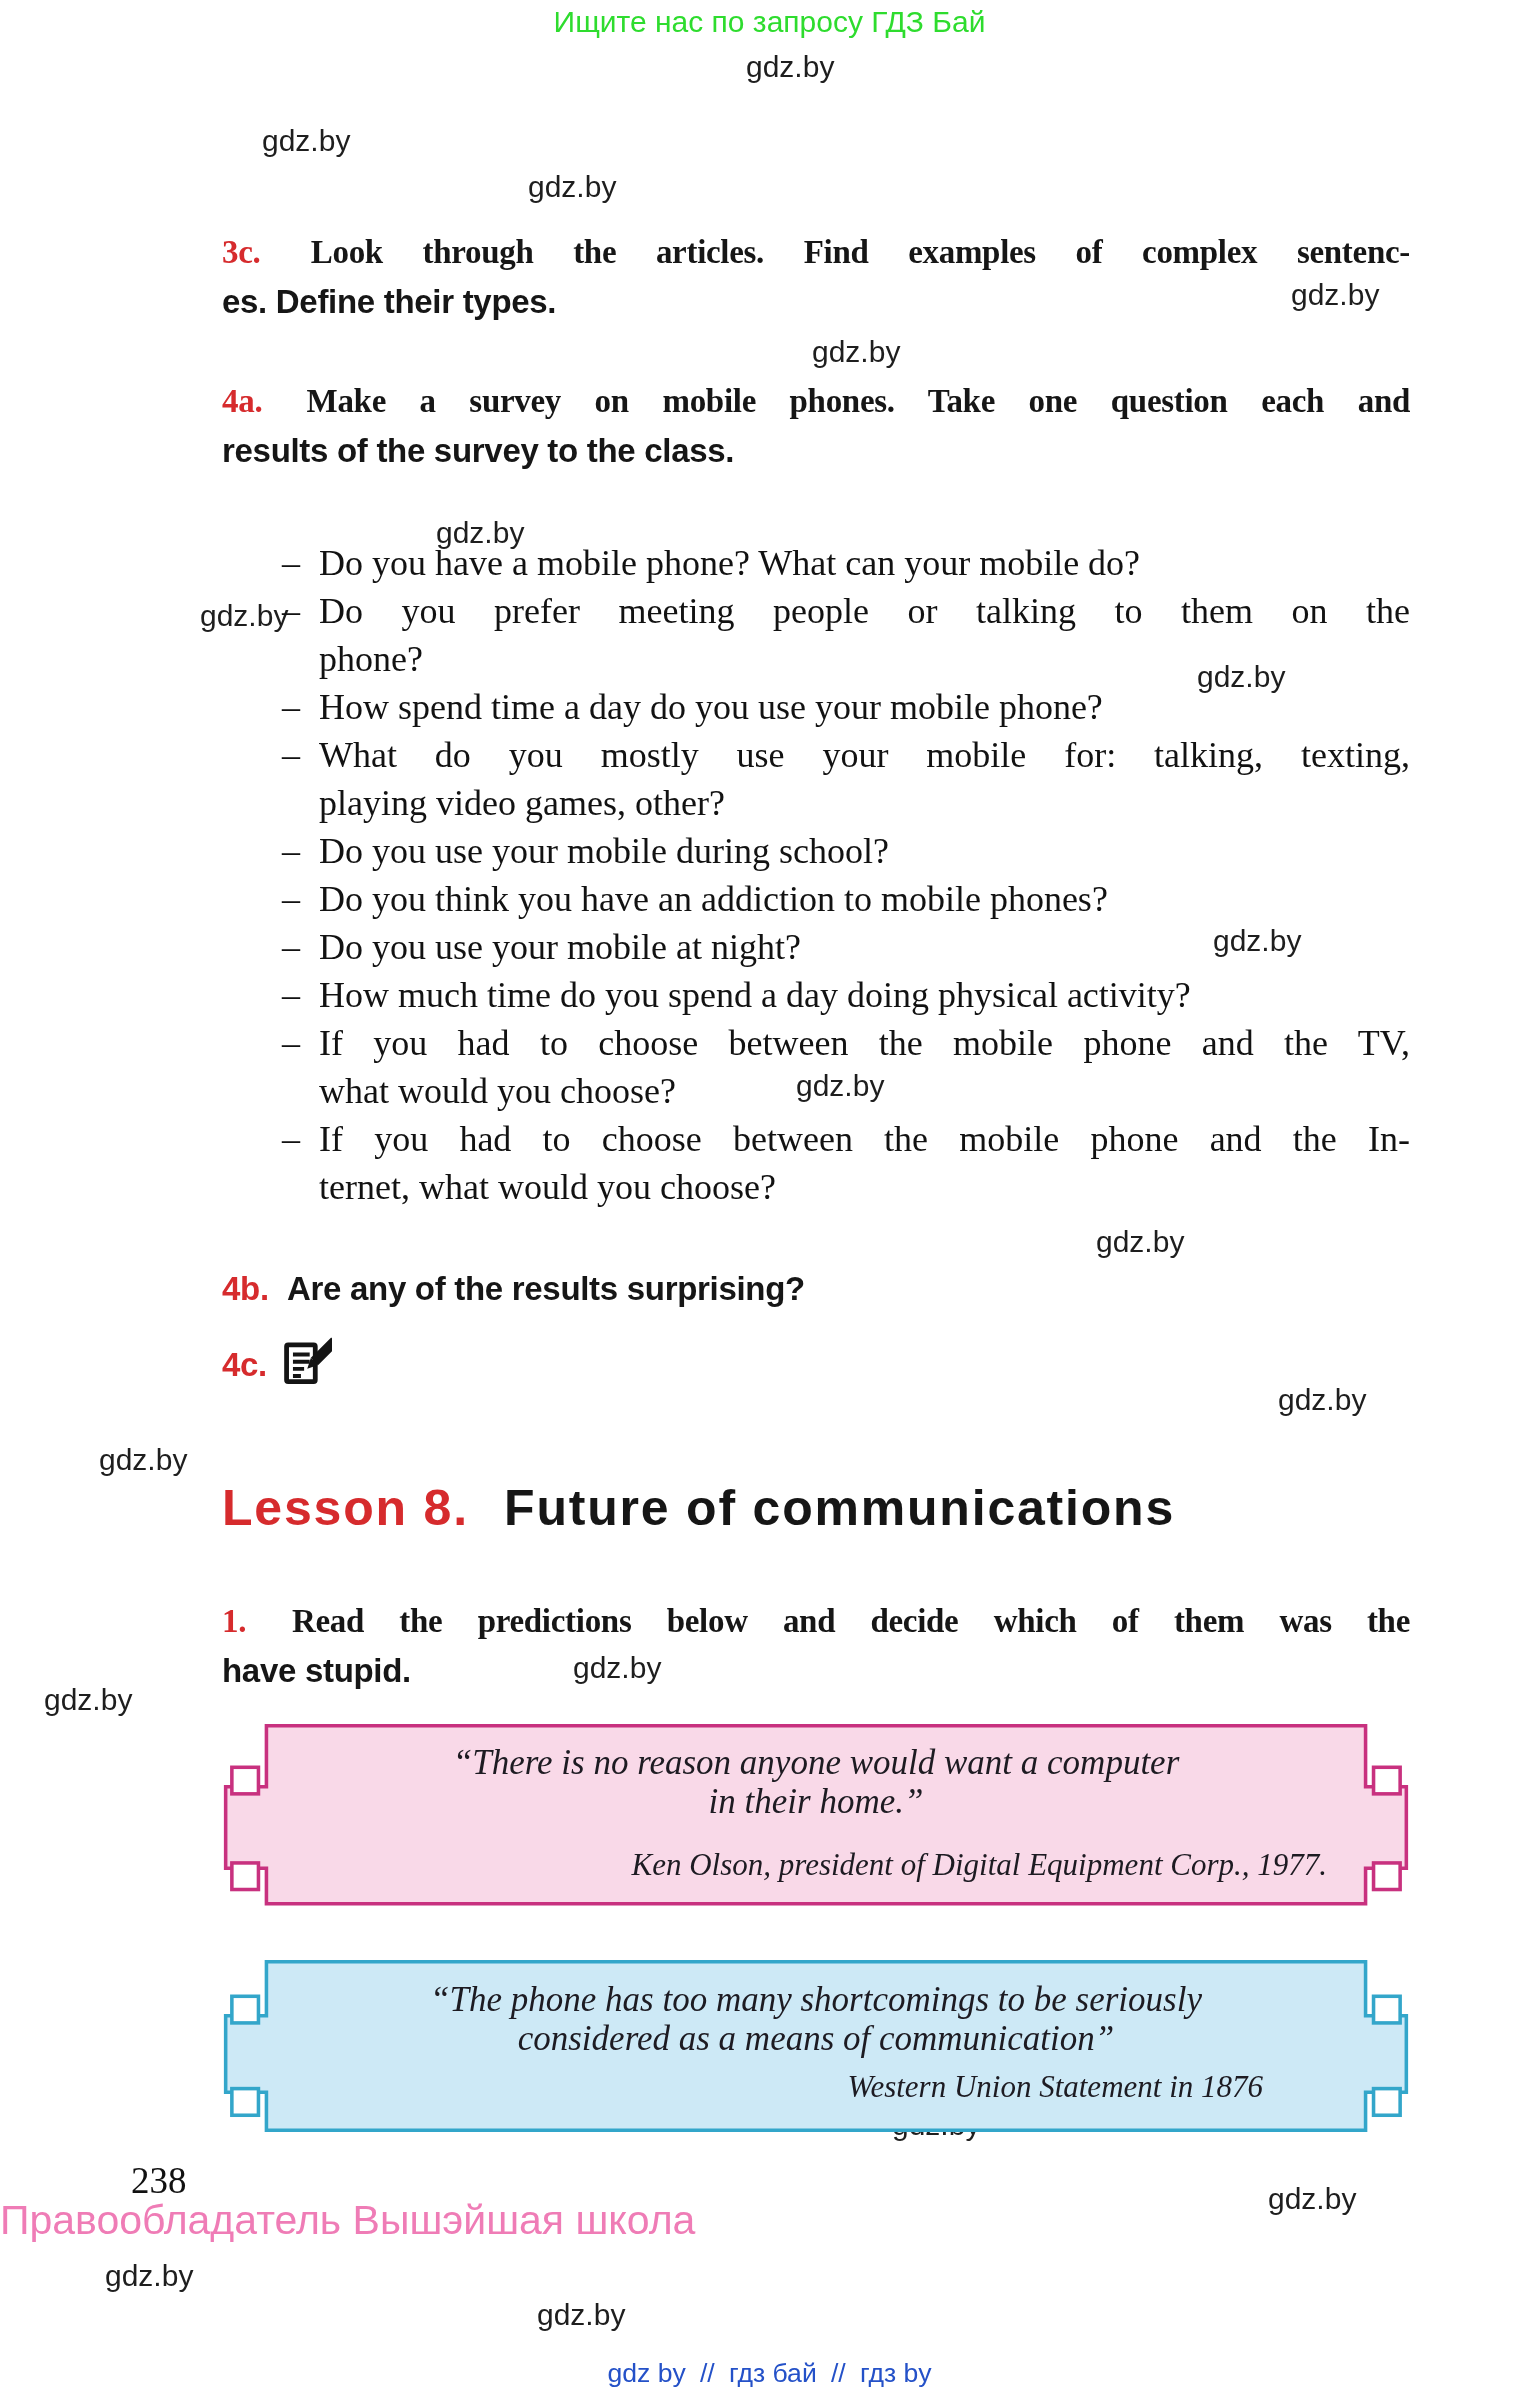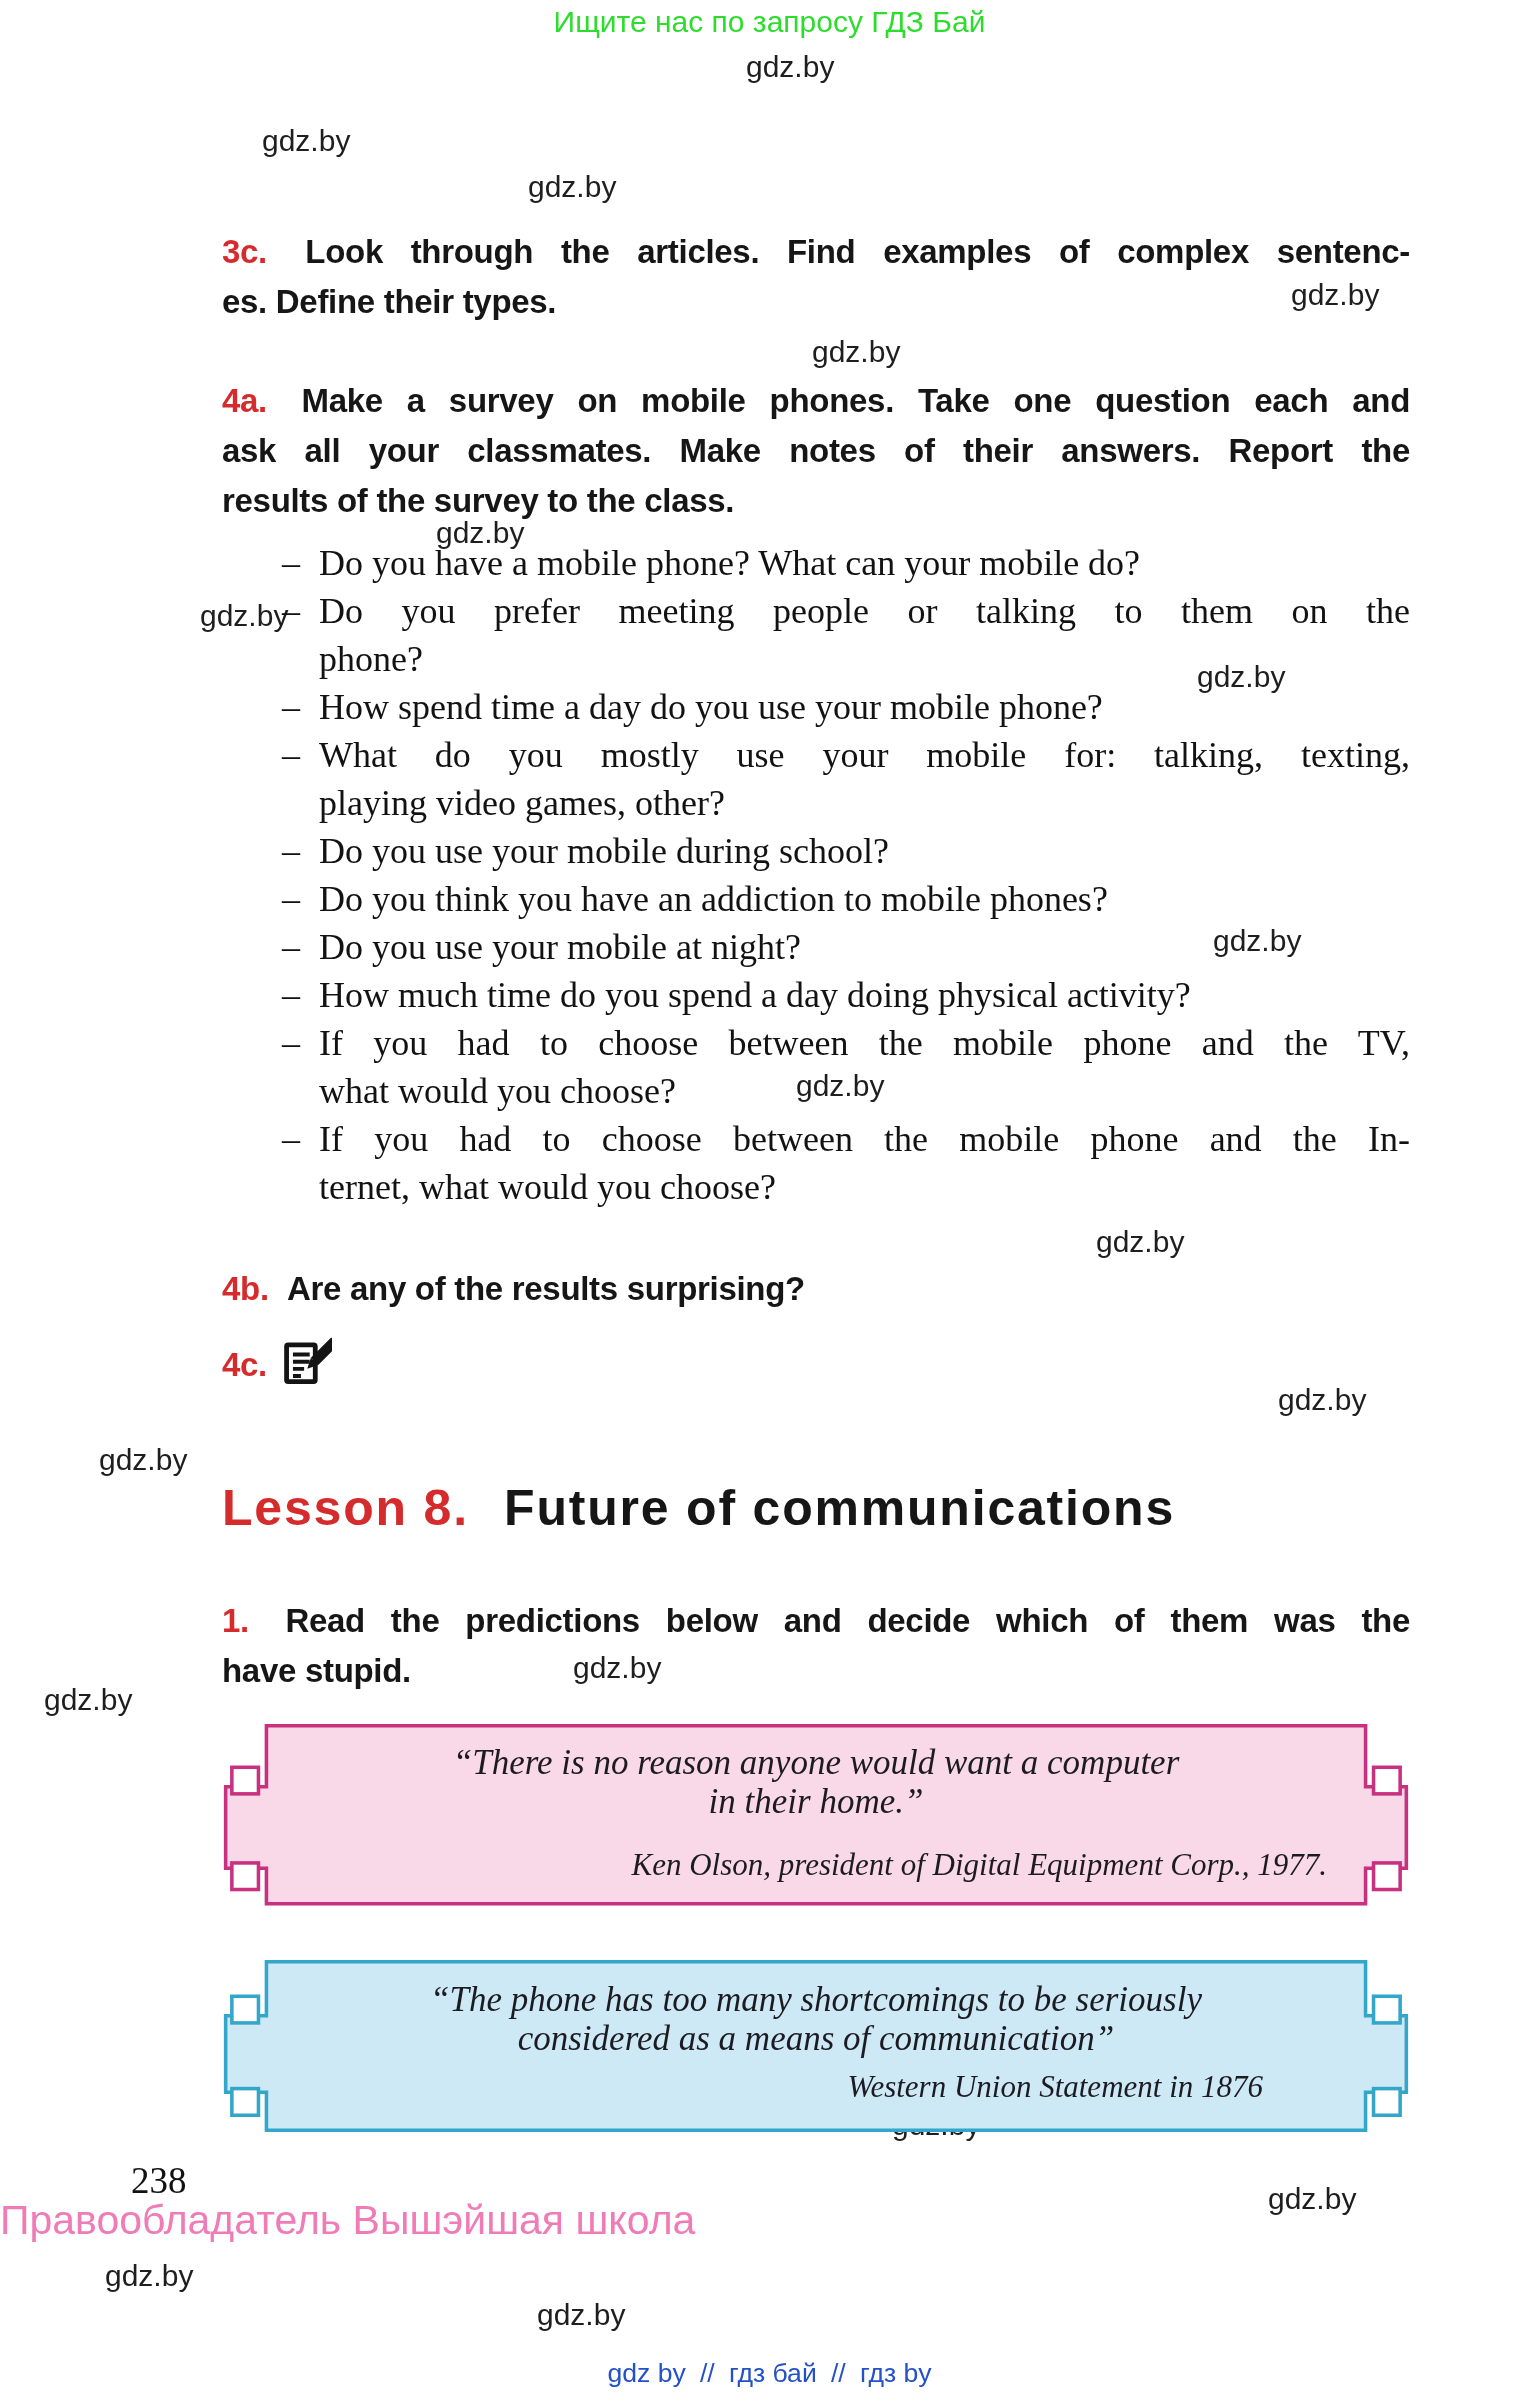--- a/index.html
+++ b/index.html
@@ -5,21 +5,21 @@
   html,body{margin:0;padding:0;background:#fff;}
   .page{position:relative;width:1539px;height:2401px;background:#ffffff;overflow:hidden;
         font-family:"Liberation Sans",sans-serif;color:var(--text);}
   .promo{position:absolute;top:5.3px;left:0;width:100%;text-align:center;
          color:var(--green);font-size:30px;}
   .wm{position:absolute;color:var(--watermark);font-size:30px;white-space:nowrap;
       font-family:"Liberation Sans",sans-serif;}
   
   .para{position:absolute;left:222px;width:1188px;font-weight:bold;font-size:33px;
         line-height:50px;letter-spacing:-0.3px;color:var(--text);}
-  .para .line.just{text-align:justify;text-align-last:justify;}
+  .para .line.just{text-align:justify;text-align-last:justify;font-family:Liberation Serif, serif;}
   .exnum{color:var(--red);margin-right:10.6px;}
   .p3c{top:227px;}
   .p4a{top:376px;}
   .p4b{top:1264px;}
   .p4c{top:1340px;display:flex;align-items:flex-start;}
   .p4c .exnum{flex:none;}
   .writeicon{width:51px;height:51px;margin:-3.5px 14px 0 3.5px;flex:none;}
   .p1{top:1596px;}
   
   .survey{position:absolute;left:282px;top:539px;width:1128px;
@@ -116,21 +116,20 @@
       <span>Look through the articles. Find examples of complex sentenc-</span>
     </div>
     <div class="line">es. Define their types.</div>
   </div>
 
   <div class="para p4a">
     <div class="line just">
       <span class="exnum">4a.</span>
       <span>Make a survey on mobile phones. Take one question each and</span>
     </div>
-    <div class="line just">ask all your classmates. Make notes of their answers. Report the</div>
     <div class="line">results of the survey to the class.</div>
   </div>
 
   <div class="survey">
 
       <div class="qline">
         <span class="qm">–</span>
         <span class="qt">Do you have a mobile phone? What can your mobile do?</span>
       </div>
 

